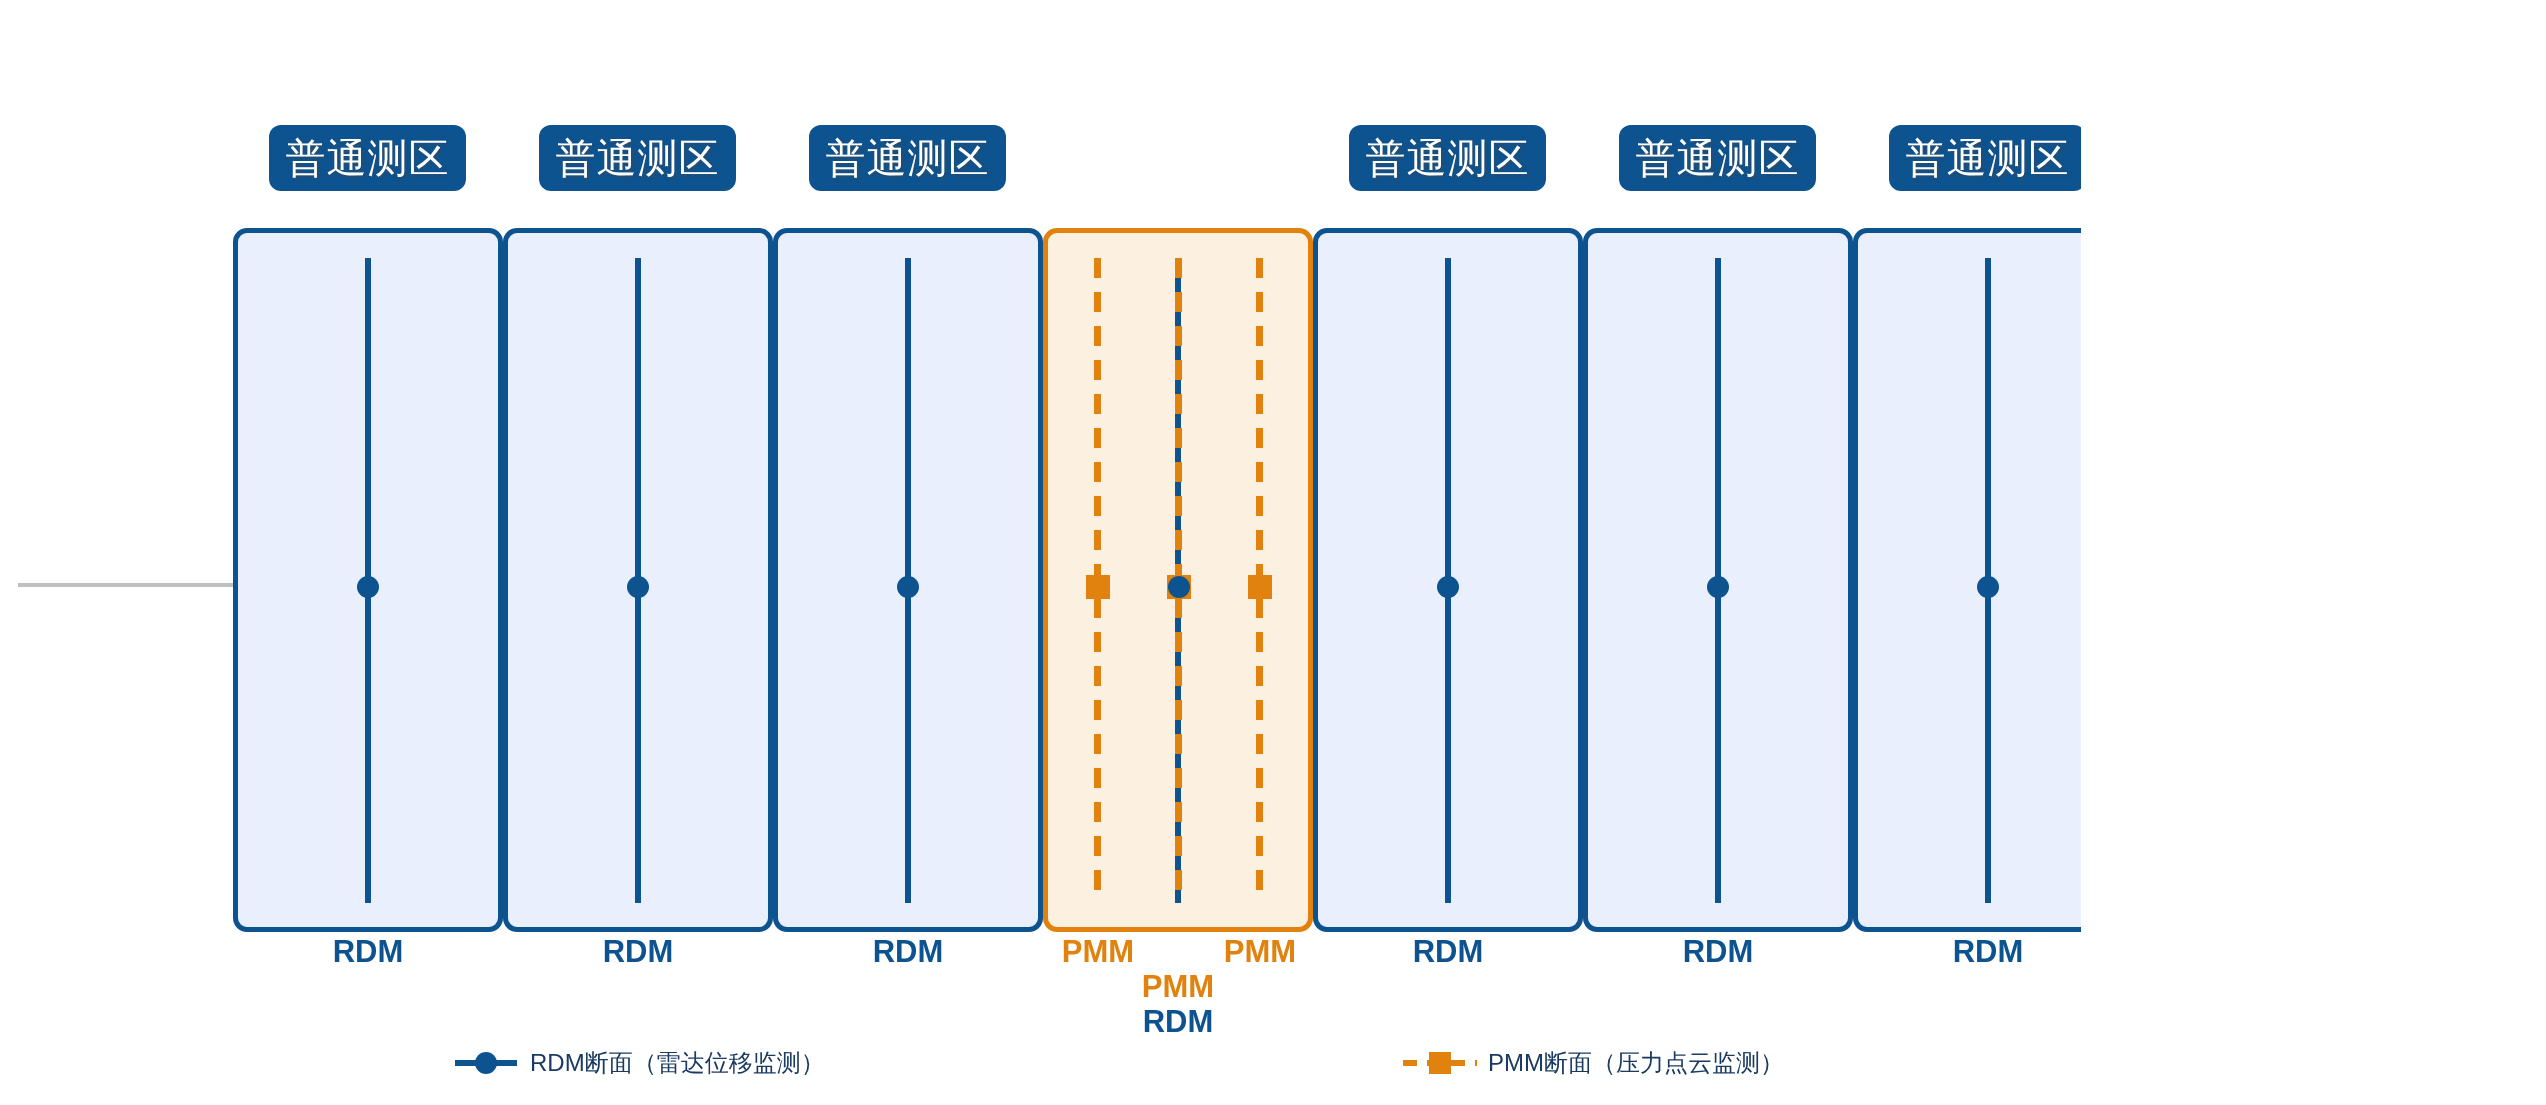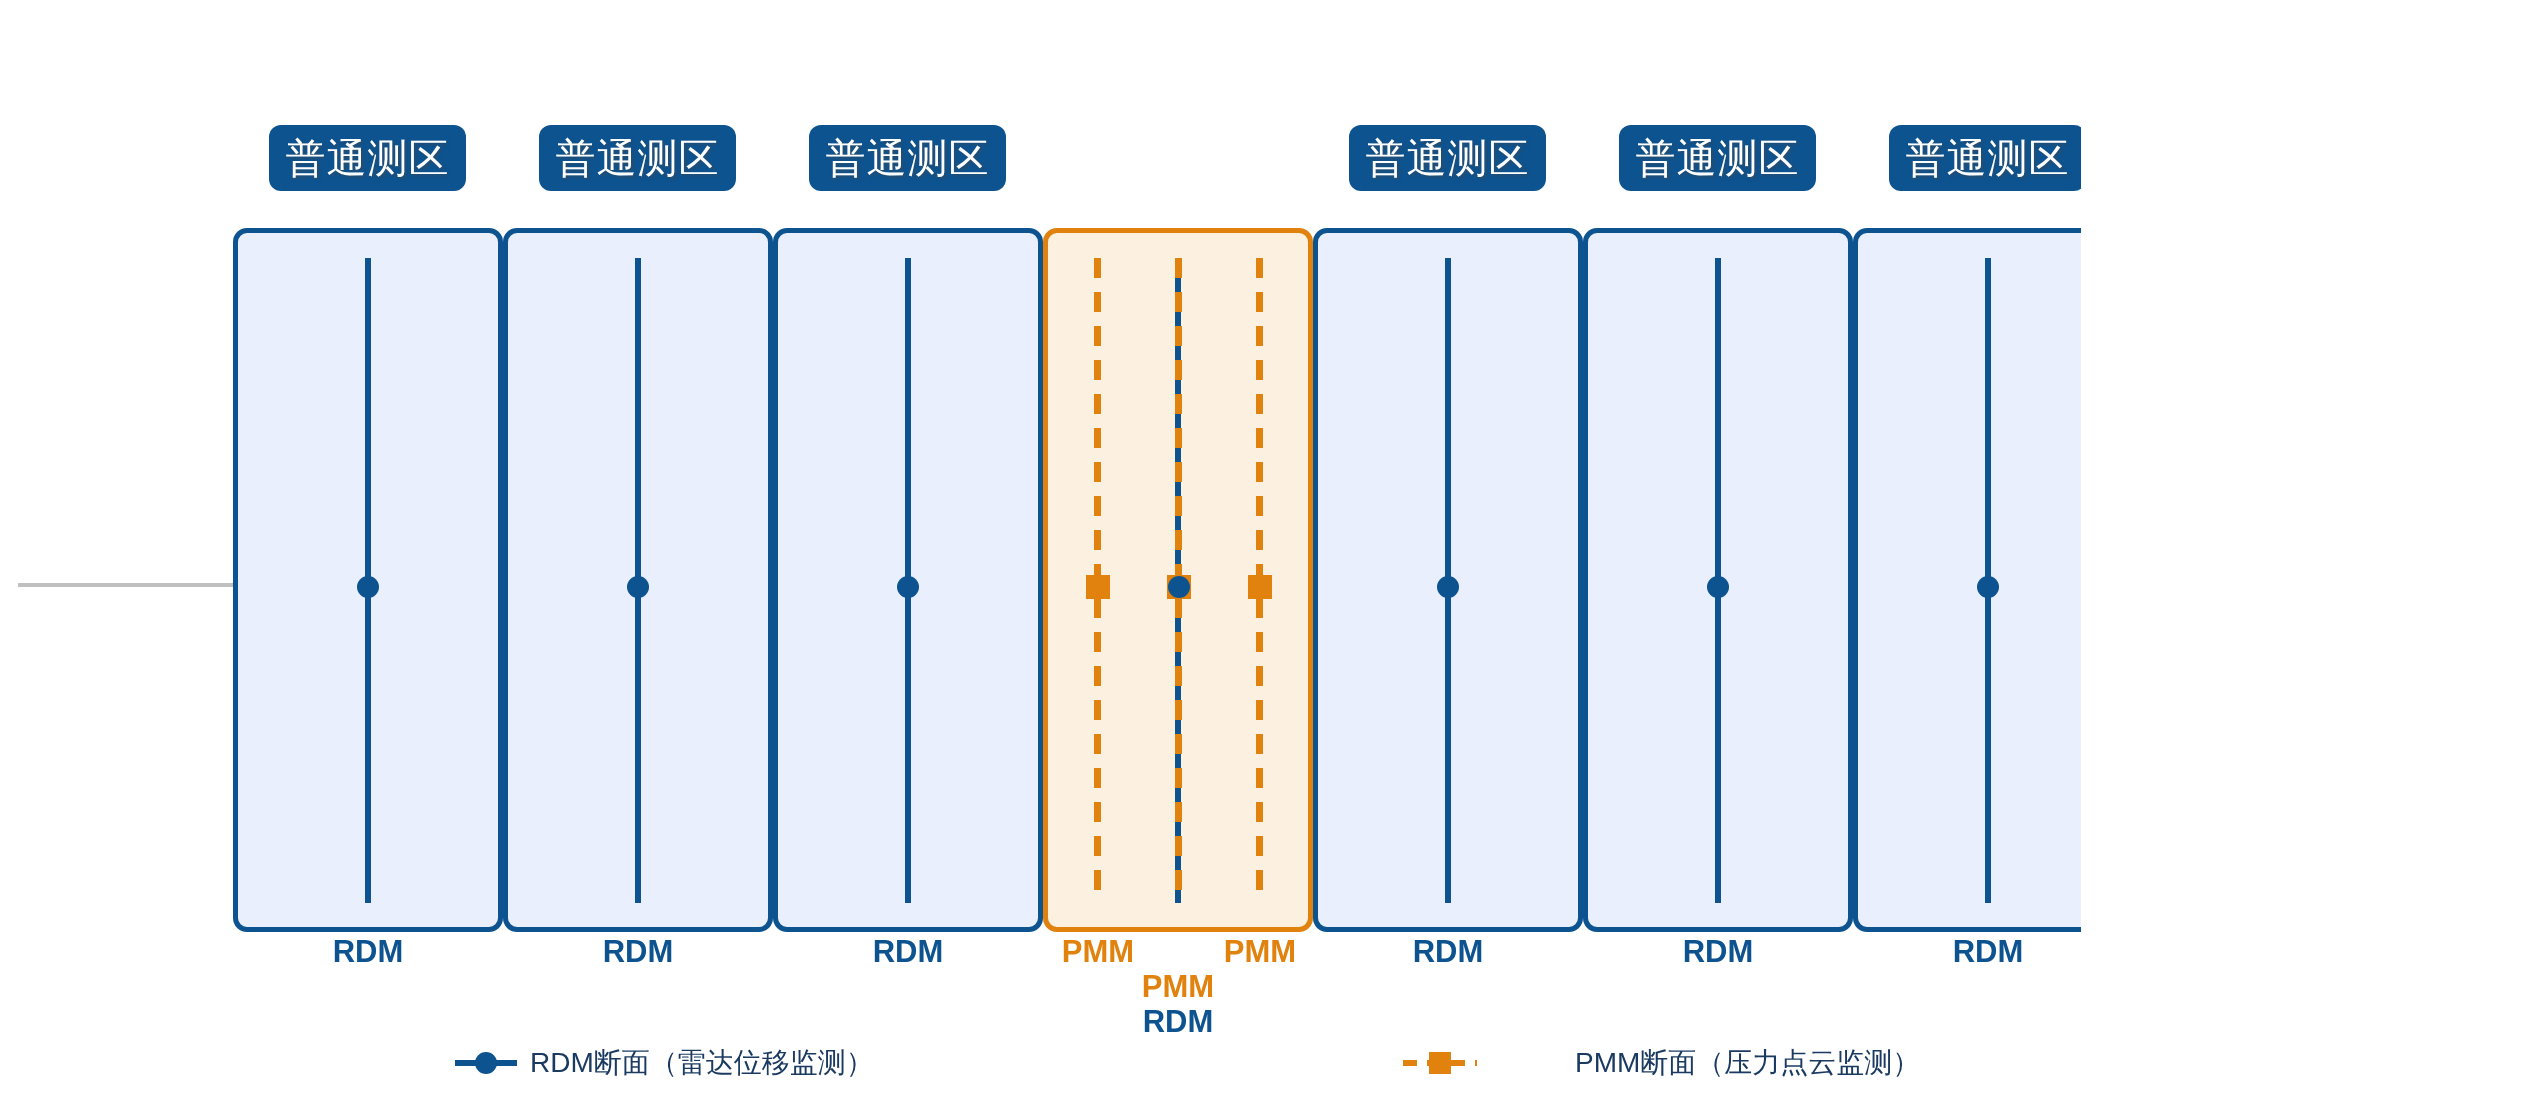--- a/index.html
+++ b/index.html
@@ -27,21 +27,21 @@
   .dline{position:absolute; top:258px; width:7px; height:645px; z-index:3;
     background:repeating-linear-gradient(to bottom, var(--orange) 0px, var(--orange) 20px,
       transparent 20px, transparent 34px);}
   .sq{position:absolute; top:575px; width:24px; height:24px; background:var(--orange); z-index:4;}
   .dot{position:absolute; top:576px; width:22px; height:22px; border-radius:50%;
     background:var(--blue); z-index:5;}
   .sec-label{position:absolute; transform:translateX(-50%); font-size:31px; font-weight:bold;
     white-space:nowrap; z-index:6;}
   .sec-label.blue{color:var(--blue);}
   .sec-label.orange{color:var(--orange);}
-  .legend-label{position:absolute; transform:translateY(-50%); font-size:28px;
+  .legend-label{position:absolute; transform:translateY(-50%); font-size:24px;
     color:var(--navy); white-space:nowrap; z-index:6;}
   .leg-line{position:absolute; top:1060px; width:62px; height:6px; background:var(--blue); z-index:6;}
   .leg-dash{position:absolute; top:1060px; width:74px; height:6px; z-index:6;
     background:repeating-linear-gradient(to right, var(--orange) 0px, var(--orange) 14px,
       transparent 14px, transparent 24px);}
   .leg-dot{position:absolute; top:1052px; width:22px; height:22px; border-radius:50%;
     background:var(--blue); z-index:7;}
   .leg-sq{position:absolute; top:1052px; width:22px; height:22px; background:var(--orange); z-index:7;}
 </style>
 </head>
@@ -101,15 +101,15 @@
 
   <div class="sec-label orange" style="left:1178px;top:969px">PMM</div>
   <div class="sec-label blue" style="left:1178px;top:1004px">RDM</div>
 
   <div class="leg-line" style="left:455px"></div>
   <div class="leg-dot" style="left:475px"></div>
   <div class="legend-label" style="left:530px;top:1063px">RDM断面（雷达位移监测）</div>
 
   <div class="leg-dash" style="left:1403px"></div>
   <div class="leg-sq" style="left:1429px"></div>
-  <div class="legend-label" style="left:1575px;top:1063px">PMM断面（压力点云监测）</div>
+  <div class="legend-label" style="left:1488px;top:1063px">PMM断面（压力点云监测）</div>
 
 </div>
 
 </body></html>

